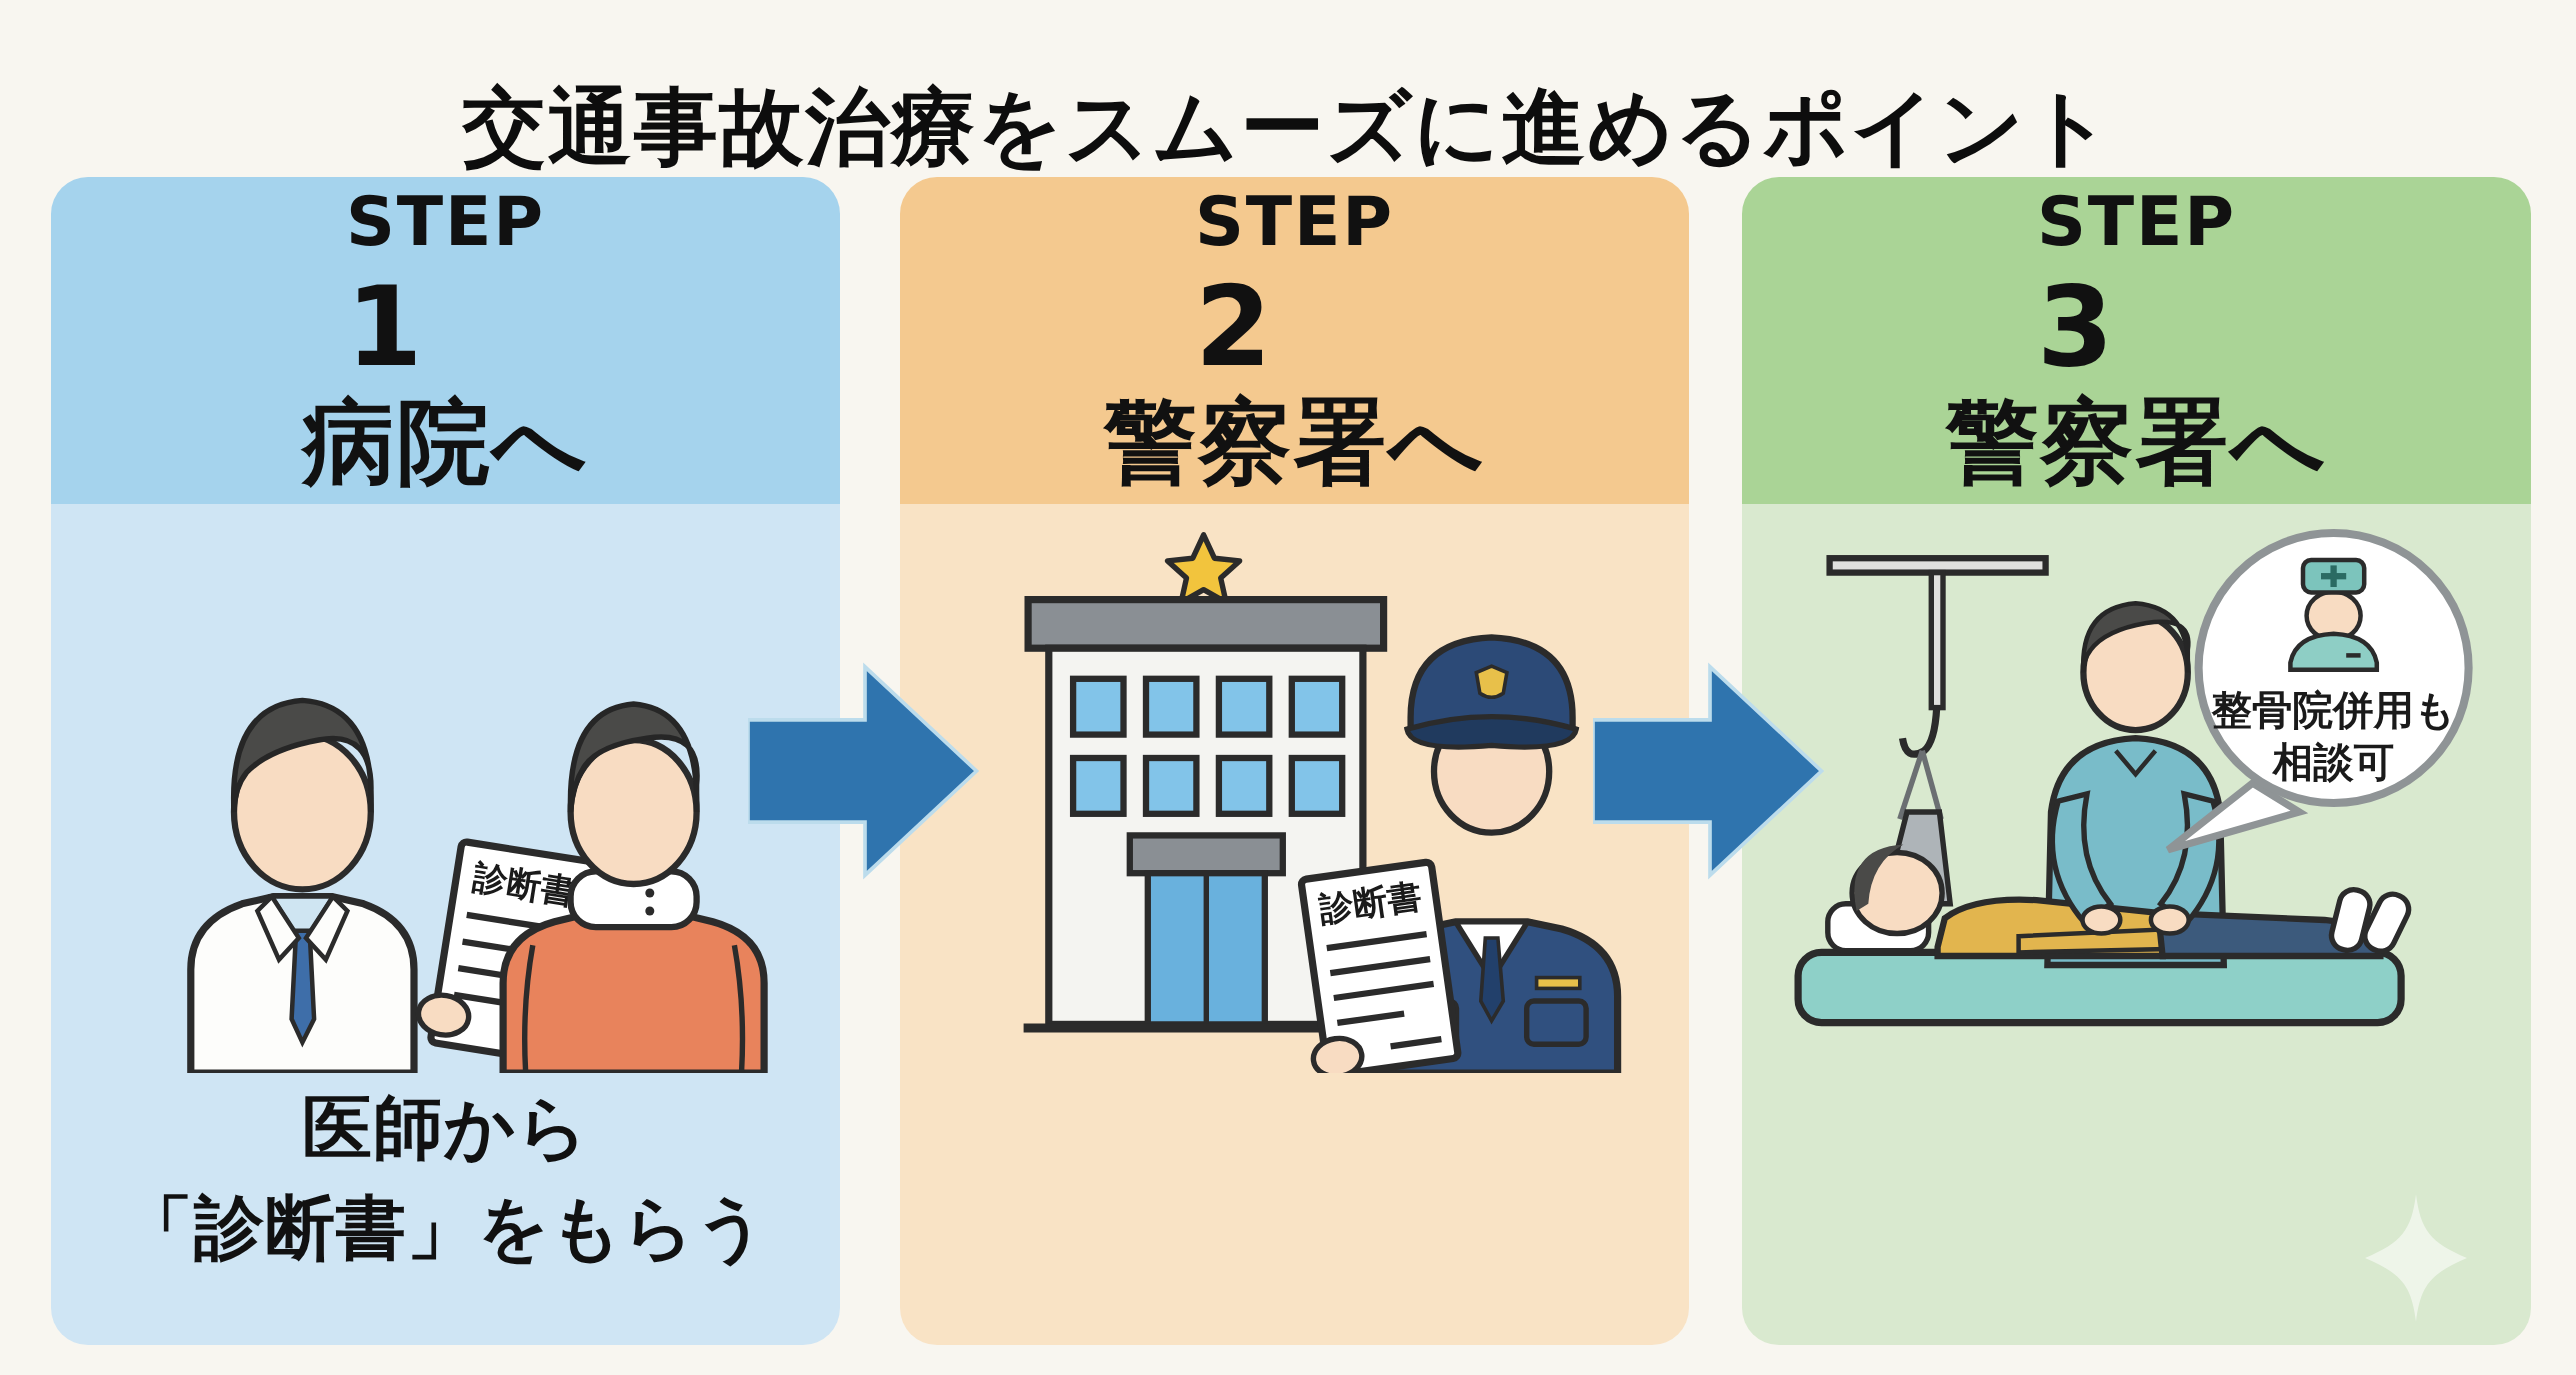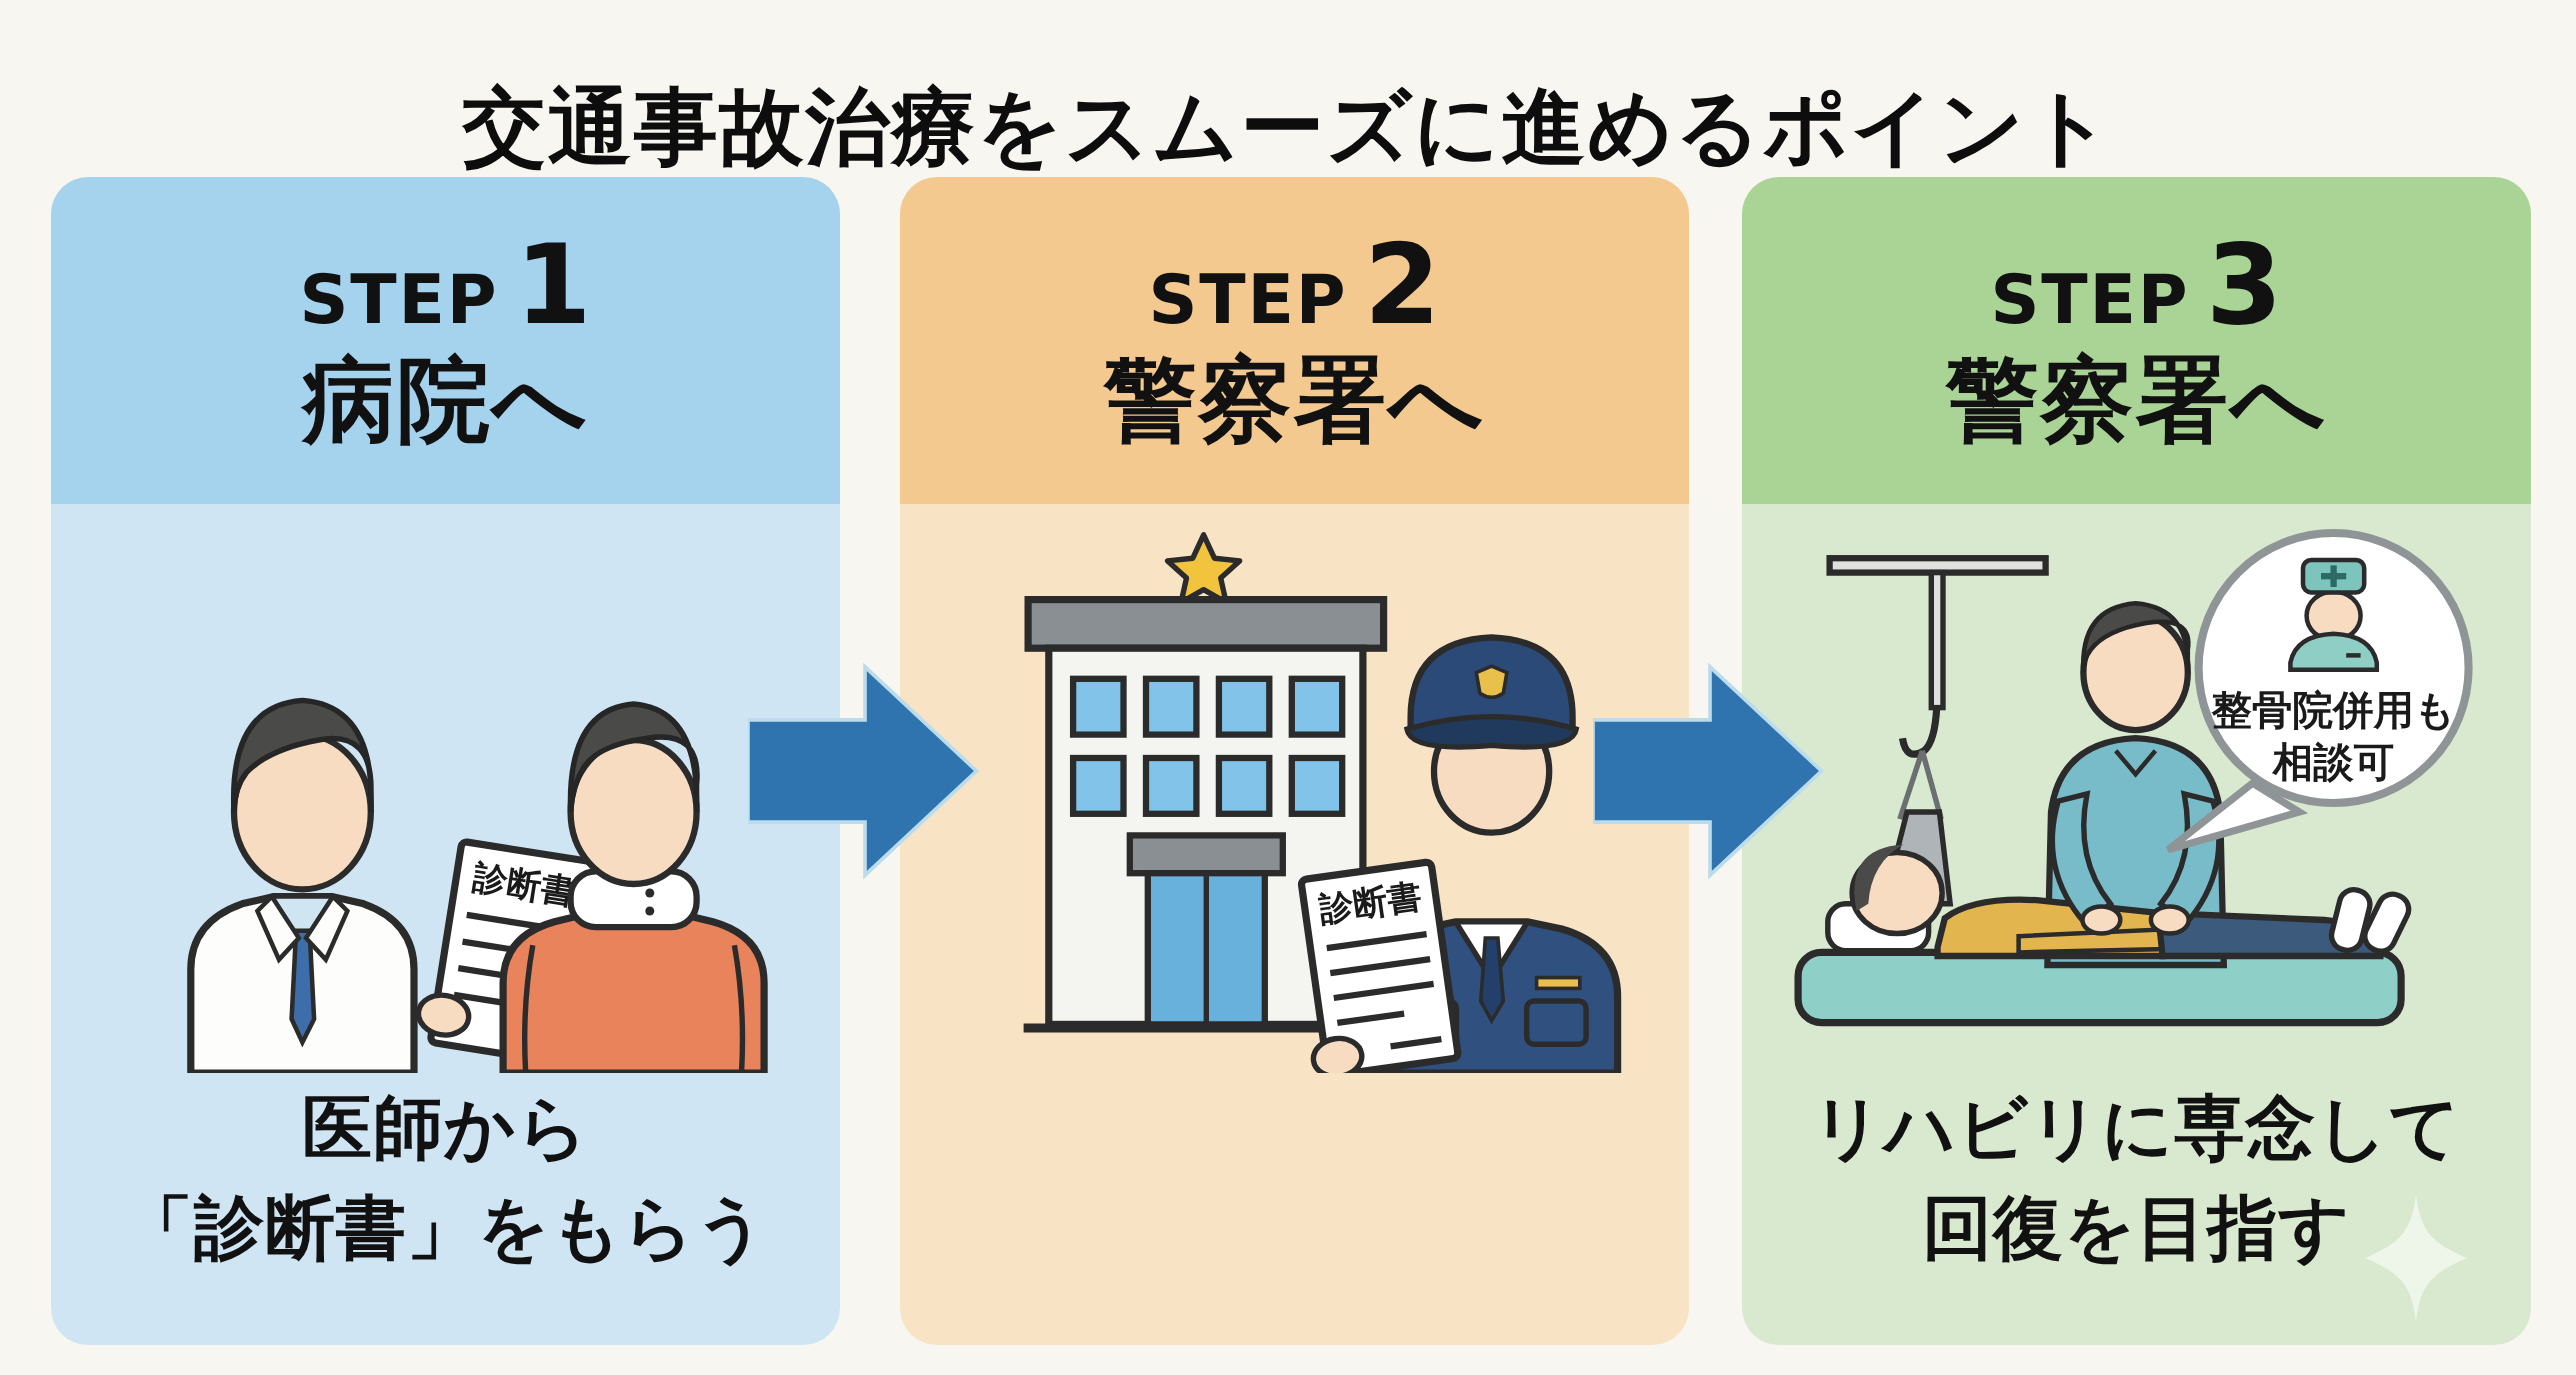--- a/index.html
+++ b/index.html
@@ -23,21 +23,21 @@
   .card-header{
     height:327px;display:flex;flex-direction:column;align-items:center;justify-content:center;
   }
   .card1 .card-header{background:#a5d3ed;}
   .card2 .card-header{background:#f4c98f;}
   .card3 .card-header{background:#aad496;}
   .card-body{position:relative;height:842px;}
   .card1 .card-body{background:#cfe5f4;}
   .card2 .card-body{background:#f9e3c5;}
   .card3 .card-body{background:#d9e9cf;}
-  .step-row{display:flex;align-items:baseline;gap:16.5px;line-height:1;}
+  .step-row{display:flex;align-items:baseline;gap:16.5px;line-height:1;flex-direction:column;}
   .step-word{font-size:68px;font-weight:800;letter-spacing:1.8px;}
   .step-num{font-size:110px;font-weight:800;}
   .card-heading{font-size:93px;font-weight:700;line-height:1.1;margin-top:9.1px;letter-spacing:1.8px;}
   .illustration{position:absolute;top:11px;left:0;width:789px;height:558px;}
   .caption{
     position:absolute;bottom:68px;left:0;width:100%;text-align:center;
     font-size:70px;font-weight:800;line-height:1.42;letter-spacing:0.9px;
   }
   .arrow{position:absolute;top:661px;width:234px;height:220px;}
   .arrow1{left:748px;}
@@ -217,24 +217,20 @@
             <rect x="616" y="50" width="68" height="36" rx="9" fill="#7cc4bc" stroke="#2b2b2b" stroke-width="5"></rect>
             <line x1="636" y1="68" x2="664" y2="68" stroke="#2b6b63" stroke-width="7"></line>
             <line x1="650" y1="56" x2="650" y2="80" stroke="#2b6b63" stroke-width="7"></line>
             <path d="M602,164 Q608,134 650,132 Q692,134 698,164 L698,172 L602,172 Z" fill="#8ecec5" stroke="#2b2b2b" stroke-width="5"></path>
             <line x1="664" y1="156" x2="680" y2="156" stroke="#2b2b2b" stroke-width="5"></line>
           </g>
           <text x="650" y="232" font-size="45" font-weight="bold" text-anchor="middle" fill="#1a1a1a">整骨院併用も</text>
           <text x="650" y="290" font-size="45" font-weight="bold" text-anchor="middle" fill="#1a1a1a">相談可</text>
         </g>
       </svg>
-      <div class="caption">
-        <div>リハビリに専念して</div>
-        <div>回復を目指す</div>
-      </div>
       <svg class="sparkle" viewBox="0 0 112 140">
         <path d="M56,0 C61,40 72,53 112,70 C72,87 61,100 56,140 C51,100 40,87 0,70 C40,53 51,40 56,0 Z" fill="#ffffff" opacity="0.55"></path>
       </svg>
     </div>
   </div>
 
   <svg class="arrow arrow1" viewBox="0 0 256 240">
     <polygon points="0,64 128,64 128,6 250,120 128,234 128,176 0,176" fill="#2f74ae" stroke="#bcdcec" stroke-width="4"></polygon>
   </svg>
   <svg class="arrow arrow2" viewBox="0 0 256 240">

